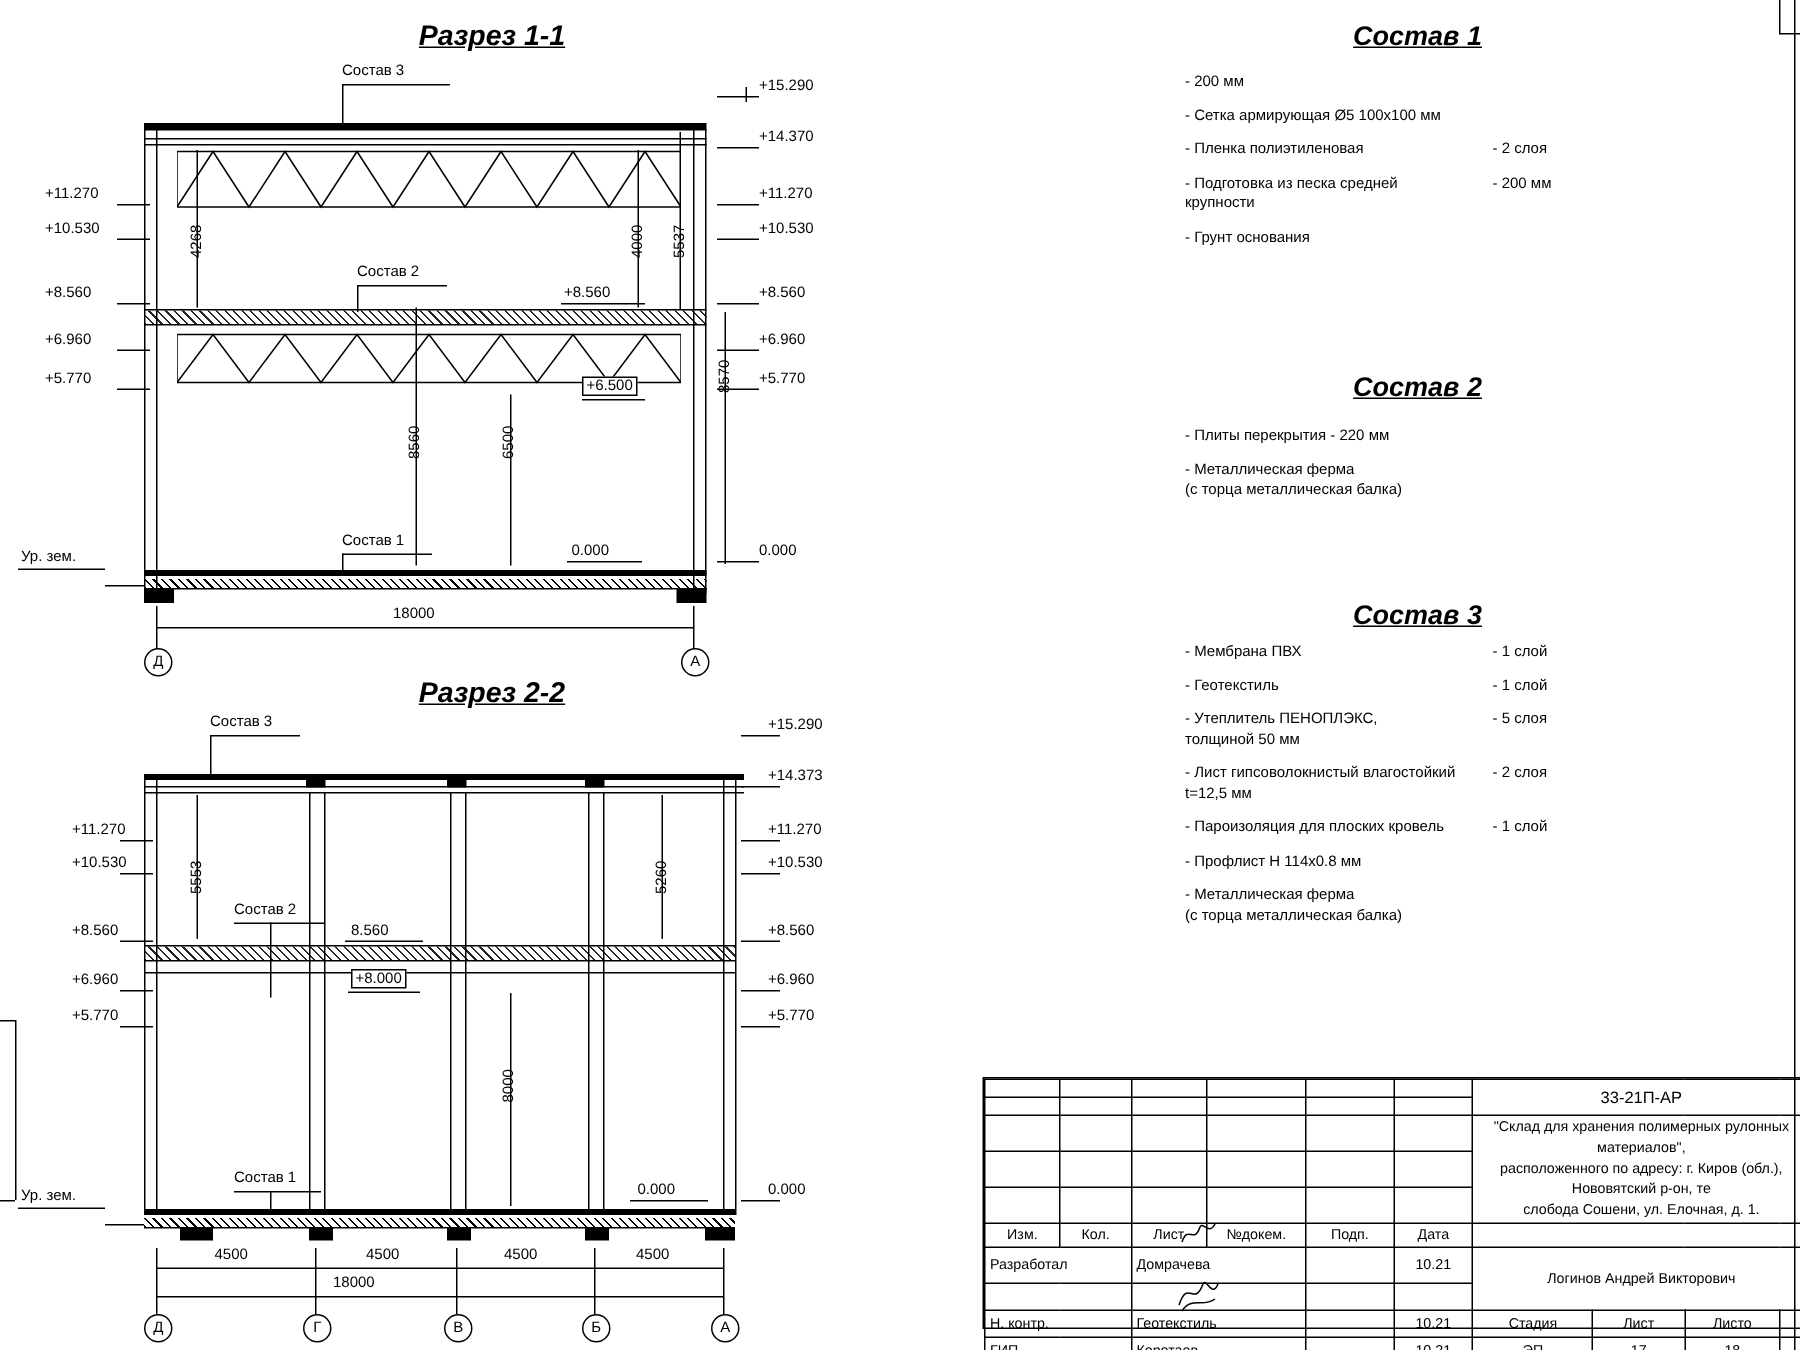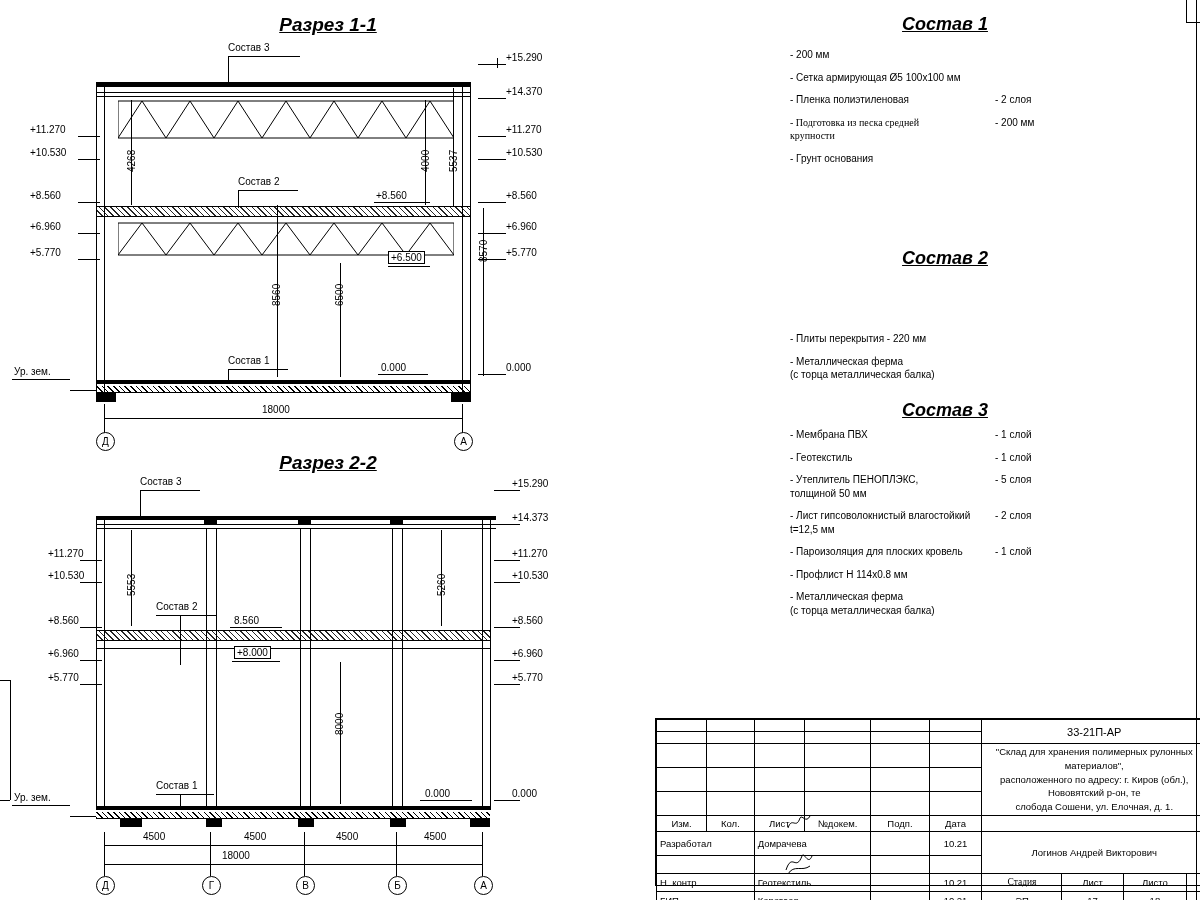--- a/index.html
+++ b/index.html
@@ -284,34 +284,34 @@
       </div>
     <div class="comp-row">
         <div class="t" style="white-space:pre-line;">- Сетка армирующая Ø5 100х100 мм</div>
         <div class="v"></div>
       </div>
     <div class="comp-row">
         <div class="t" style="white-space:pre-line;">- Пленка полиэтиленовая</div>
         <div class="v">-  2 слоя</div>
       </div>
     <div class="comp-row">
-        <div class="t" style="white-space:pre-line;font-family:Liberation Serif, serif;">- Подготовка из песка средней
+        <div class="t" style="white-space:pre-line;">- Подготовка из песка средней
   крупности</div>
         <div class="v">- 200 мм</div>
       </div>
     <div class="comp-row">
         <div class="t" style="white-space:pre-line;">- Грунт основания</div>
         <div class="v"></div>
       </div>
   </div>
 
   <div class="abs sec-ttl" style="left:845px;top:248px;width:200px;">Состав 2</div>
   <div class="abs comp-list" style="left:790px;top:284px;width:330px;">
     <div class="comp-row">
-        <div class="t" style="white-space:pre-line;margin-top:48px;">- Плиты перекрытия - 220 мм</div>
+        <div class="t" style="white-space:pre-line;">- Плиты перекрытия - 220 мм</div>
         <div class="v"></div>
       </div>
     <div class="comp-row">
         <div class="t" style="white-space:pre-line;">- Металлическая ферма
   (с торца металлическая балка)</div>
         <div class="v"></div>
       </div>
   </div>
 
   <div class="abs sec-ttl" style="left:845px;top:400px;width:200px;">Состав 3</div>
@@ -419,21 +419,21 @@
         <td colspan="2"></td>
             <td colspan="2"></td>
             <td></td>
             <td></td>
       </tr>
       <tr style="height:18px;">
         <td colspan="2">Н. контр.</td>
         <td colspan="2">Геотекстиль</td>
         <td class="c" style="font-style:italic;"></td>
         <td class="c">10.21</td>
-        <td class="c" style="width:52px;font-family:Liberation Serif, serif;">Стадия</td>
+        <td class="c" style="width:52px;">Стадия</td>
         <td class="c" style="width:38px;">Лист</td>
         <td class="c" style="width:40px;">Листо</td>
         <td style="width:8px;border-right:none;"></td>
       </tr>
       <tr style="height:18px;">
         <td colspan="2">ГИП</td>
         <td colspan="2">Коротаев</td>
         <td class="c" style="font-style:italic;"></td>
         <td class="c">10.21</td>
         <td class="c">ЭП</td>

